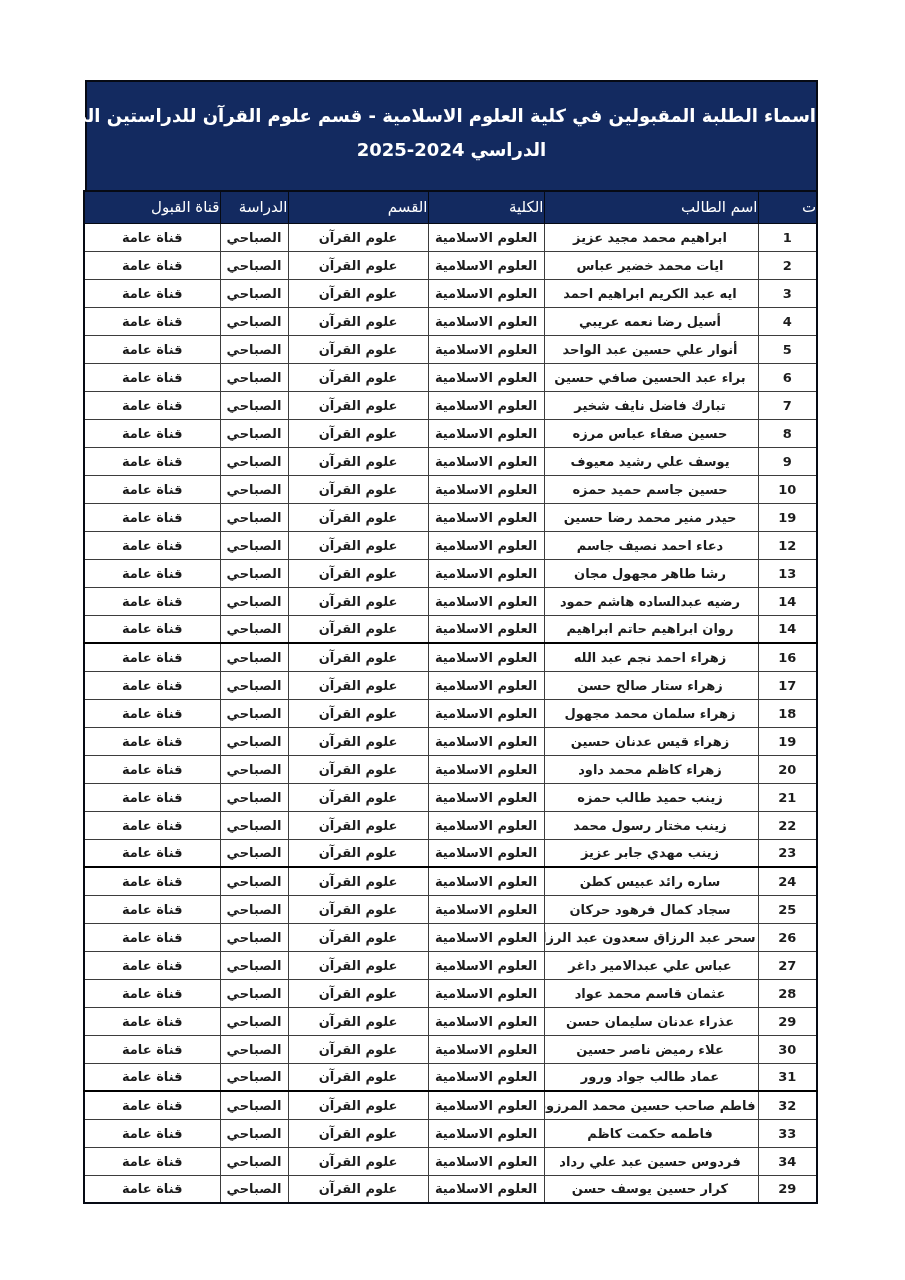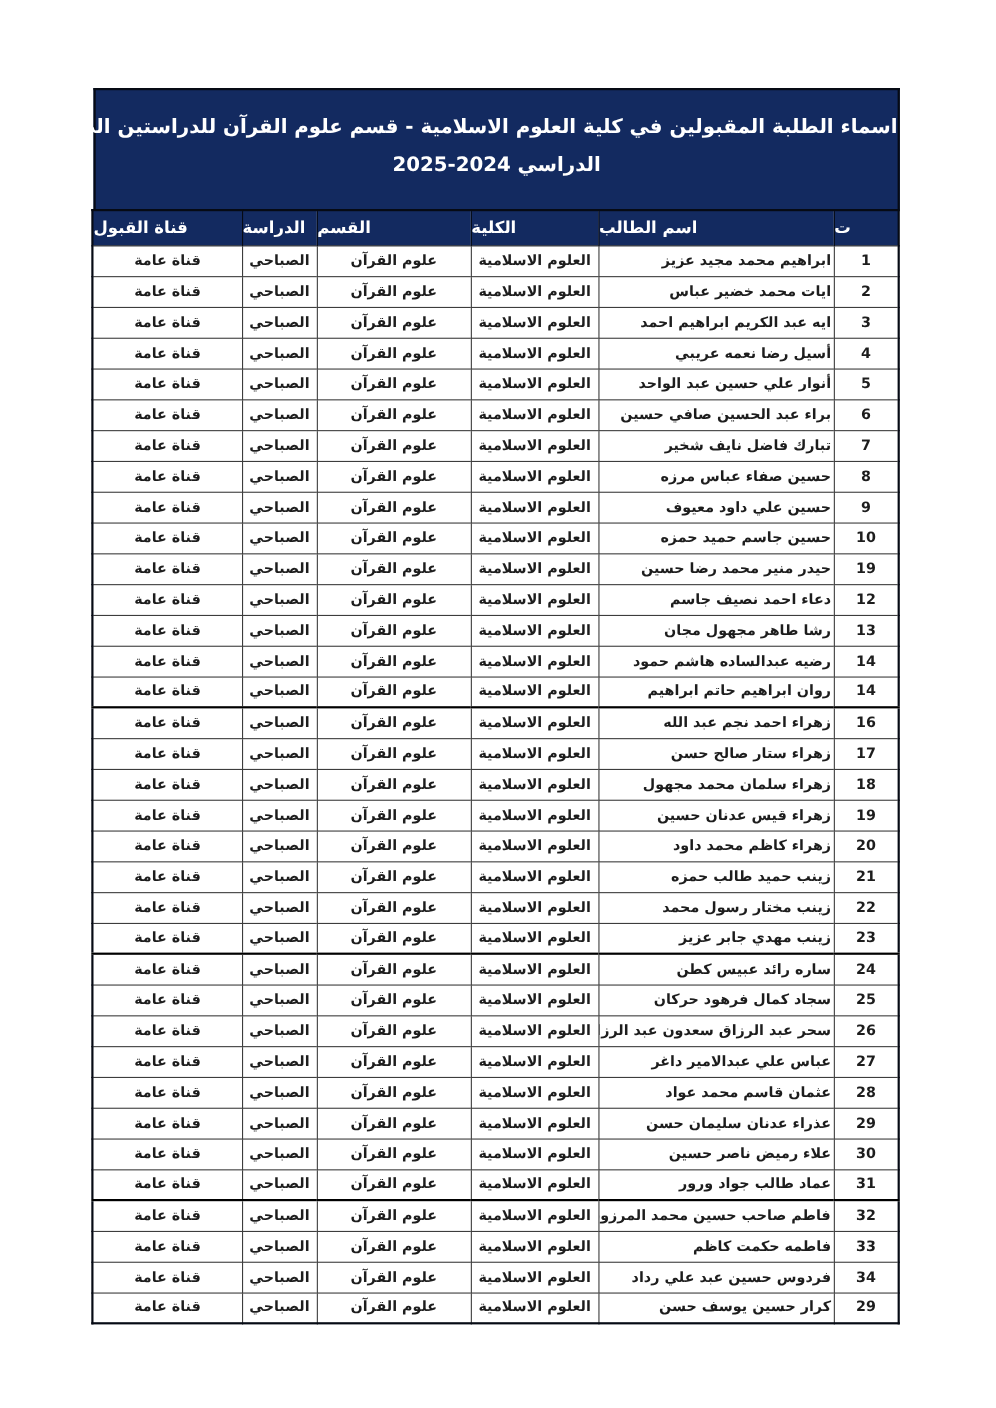--- a/index.html
+++ b/index.html
@@ -49,39 +49,38 @@
     table-layout: fixed;
     direction: rtl;
     border: 2px solid #060a14;
   }
   table.students thead th {
     box-sizing: border-box;
     height: 32px;
     background: #132a60;
     color: #ffffff;
     font-size: 15px;
-    font-weight: bold;
-    text-align: left;
+    font-weight: normal;
+    text-align: right;
     border: 1px solid #060a14;
     padding: 0;
   }
   table.students tbody td {
     box-sizing: border-box;
     height: 28px;
     font-size: 13px;
     font-weight: bold;
     color: #1d1d1d;
     text-align: center;
     border: 1px solid #3d3d3d;
     padding: 0;
     overflow: hidden;
     white-space: nowrap;
   }
   table.students tbody td.name-cell {
-    text-align: right;
     padding-right: 2px;
   }
   table.students tbody tr.thick td {
     border-top: 2.5px solid #000000;
   }
 </style>
 </head>
 <body>
 
 <div class="sheet">
@@ -170,21 +169,21 @@
         <tr>
           <td>8</td>
           <td class="name-cell">حسين صفاء عباس مرزه</td>
           <td>العلوم الاسلامية</td>
           <td>علوم القرآن</td>
           <td>الصباحي</td>
           <td>قناة عامة</td>
         </tr>
         <tr>
           <td>9</td>
-          <td class="name-cell">حسين علي داود معيوف</td>
+          <td class="name-cell">يوسف علي رشيد معيوف</td>
           <td>العلوم الاسلامية</td>
           <td>علوم القرآن</td>
           <td>الصباحي</td>
           <td>قناة عامة</td>
         </tr>
         <tr>
           <td>10</td>
           <td class="name-cell">حسين جاسم حميد حمزه</td>
           <td>العلوم الاسلامية</td>
           <td>علوم القرآن</td>

